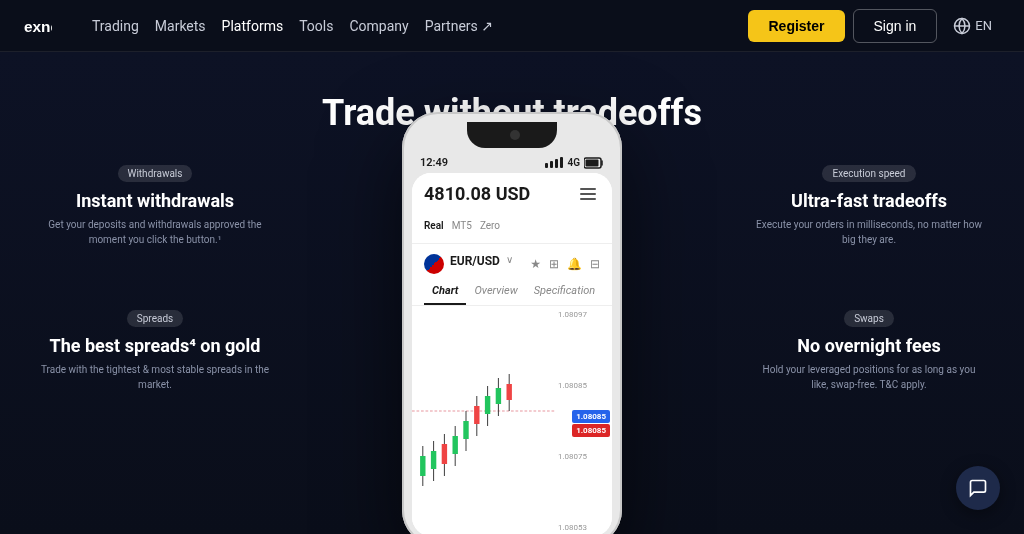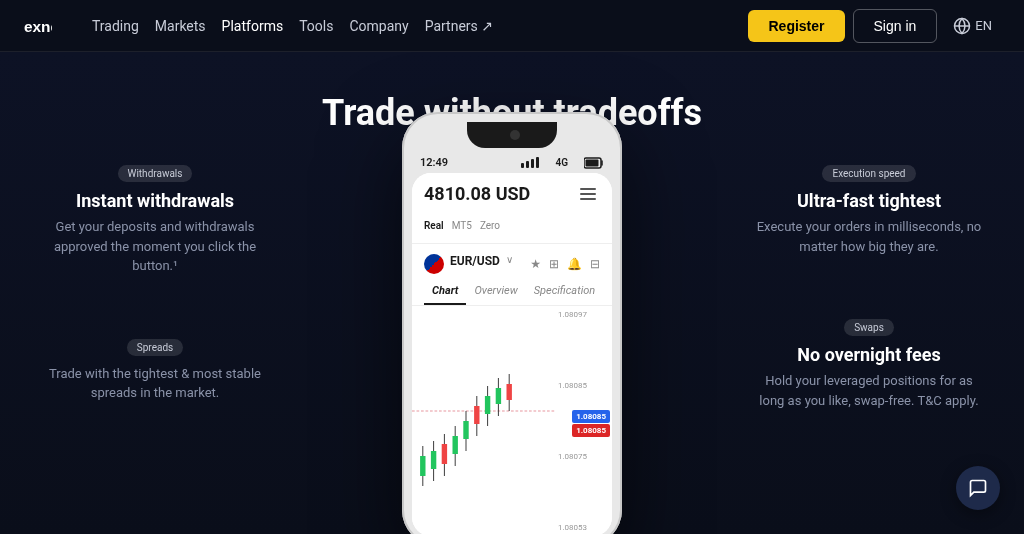--- a/index.html
+++ b/index.html
@@ -322,21 +322,21 @@
       border-radius: 20px;
       margin-bottom: 8px;
     }
     .feature-title {
       font-size: 18px;
       font-weight: 700;
       color: #ffffff;
       margin-bottom: 6px;
     }
     .feature-desc {
-      font-size: 13px;
+      font-size: 10px;
       color: #8a92a8;
       line-height: 1.5;
     }
 
     
     .chat-bubble {
       position: absolute;
       bottom: 24px;
       right: 24px;
       width: 44px;
@@ -404,32 +404,33 @@
   <h1 class="main-title">Trade without tradeoffs</h1>
 
   <div class="features-left">
     <div class="feature-card">
       <div class="feature-badge">Withdrawals</div>
       <div class="feature-title">Instant withdrawals</div>
       <div class="feature-desc">Get your deposits and withdrawals approved the moment you click the button.¹</div>
     </div>
     <div class="feature-card">
       <div class="feature-badge">Spreads</div>
+      <div class="feature-title">The best spreads⁴ on gold</div>
       <div class="feature-desc">Trade with the tightest &amp; most stable spreads in the market.</div>
     </div>
   </div>
 
   <div class="phone-container">
     <div class="phone">
       <div class="phone-notch">
         <div class="phone-camera"></div>
       </div>
       <div class="phone-status">
         <span>12:49</span>
-        <div style="display:flex;align-items:center;gap:16px;">
+        <div style="display:flex;align-items:center;gap:4px;">
           <div class="signal-bars">
             <div class="signal-bar" style="height:5px;"></div>
             <div class="signal-bar" style="height:7px;"></div>
             <div class="signal-bar" style="height:9px;"></div>
             <div class="signal-bar" style="height:11px;"></div>
           </div>
           <span style="font-size:10px;color:#1a1a1a;font-weight:600;">4G</span>
           <svg width="20" height="12" viewBox="0 0 20 12">
             <rect x="0" y="1" width="17" height="10" rx="2" fill="none" stroke="#1a1a1a" stroke-width="1.5"></rect>
             <rect x="1.5" y="2.5" width="13" height="7" rx="1" fill="#1a1a1a"></rect>
@@ -515,21 +516,21 @@
             <div class="price-badge sell">1.08085</div>
           </div>
         </div>
       </div>
     </div>
   </div>
 
   <div class="features-right">
     <div class="feature-card">
       <div class="feature-badge">Execution speed</div>
-      <div class="feature-title">Ultra-fast tightest</div>
+      <div class="feature-title">Ultra-fast tradeoffs</div>
       <div class="feature-desc">Execute your orders in milliseconds, no matter how big they are.</div>
     </div>
     <div class="feature-card">
       <div class="feature-badge">Swaps</div>
       <div class="feature-title">No overnight fees</div>
       <div class="feature-desc">Hold your leveraged positions for as long as you like, swap-free. T&amp;C apply.</div>
     </div>
   </div>
 
   <div class="chat-bubble">

